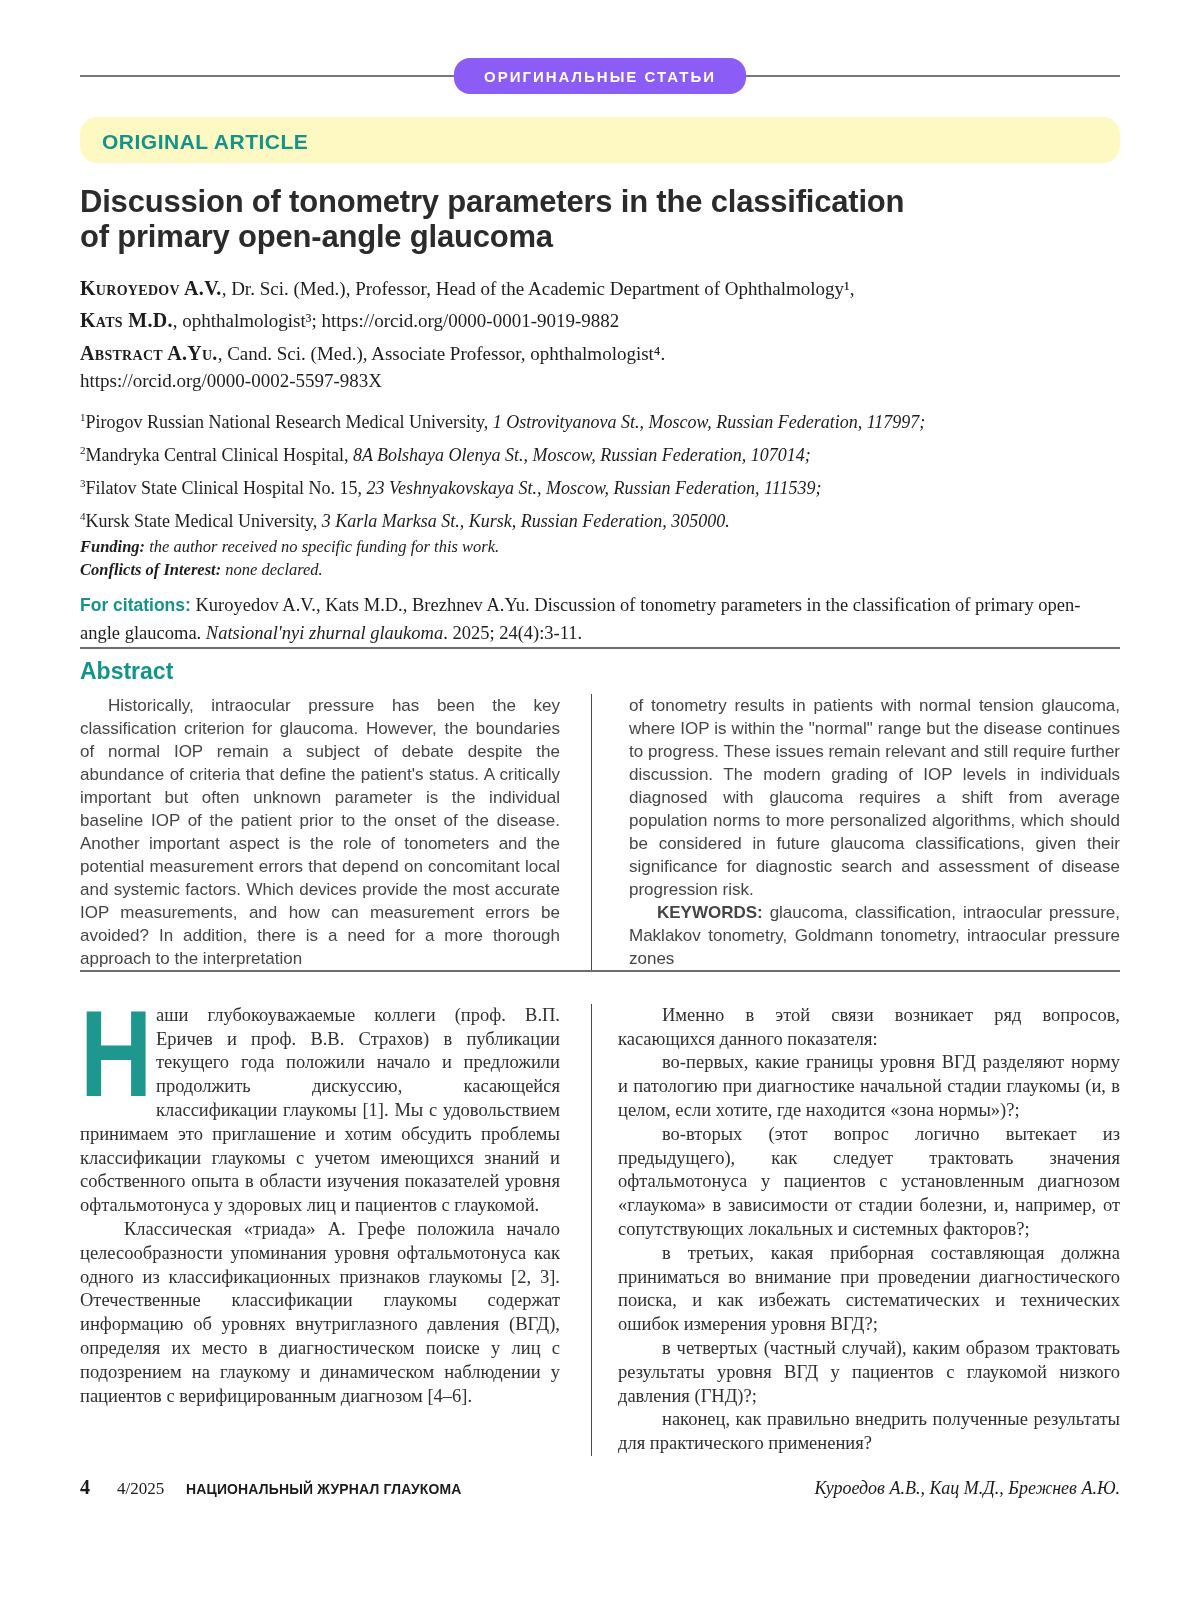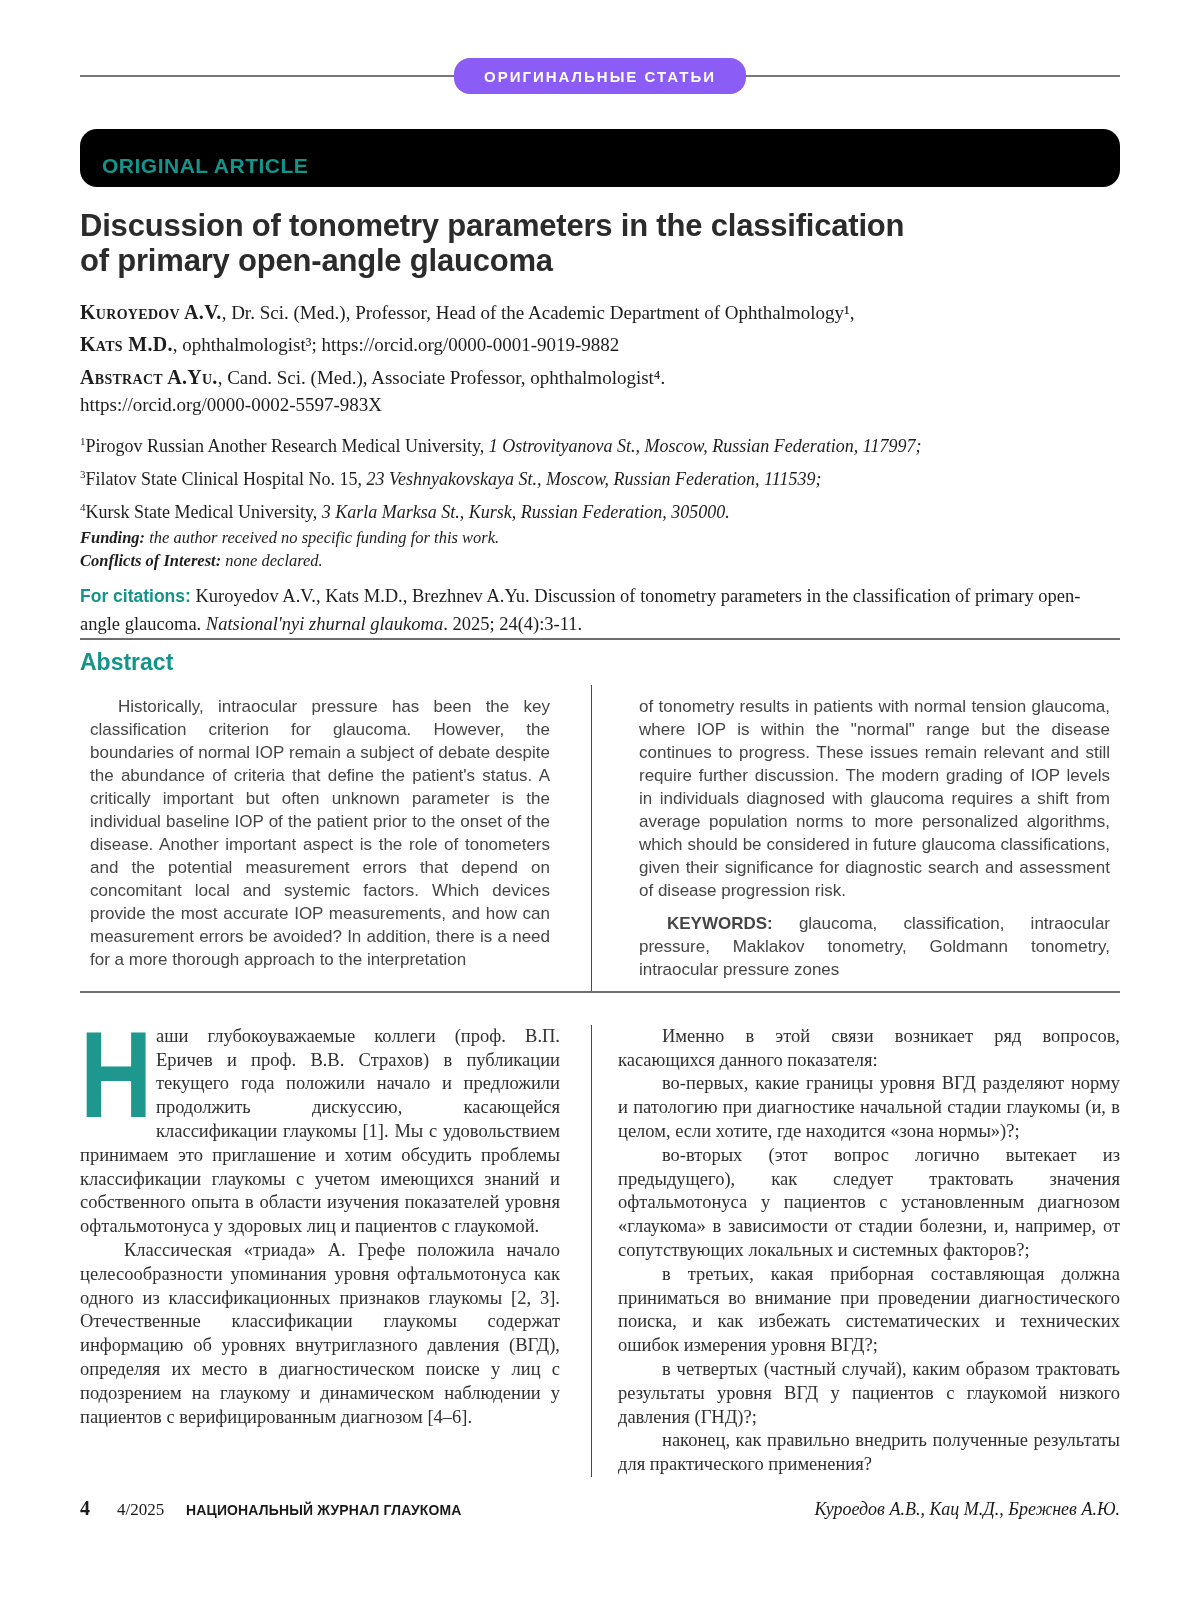--- a/index.html
+++ b/index.html
@@ -18,22 +18,22 @@
   .banner-pill {
     position: absolute; top: -19px; left: 50%; transform: translateX(-50%);
     background: #8b5cf6; color: #fff;
     font: 700 15px/1 "Liberation Sans", sans-serif;
     letter-spacing: 2px; padding: 11px 30px 10px; border-radius: 16px;
     white-space: nowrap;
   }
 
   
   .section-box {
-    margin-top: 52px; background: #000000; border-radius: 17px;
-    padding: 25px 22px 10px;
+    margin-top: 40px; background: #fef9c3; border-radius: 17px;
+    padding: 13px 22px 10px;
   }
   .section-box span {
     color: #13948B; font: 700 21px/1.1 "Liberation Sans", sans-serif;
     letter-spacing: 0.5px;
   }
 
   
   .article-title {
     margin-top: 21px; color: #2b2b2b;
     font: 700 31px/35px "Liberation Sans", sans-serif;
@@ -63,21 +63,21 @@
   hr.rule { border: none; border-top: 2px solid #6e6e6e; margin: 0; }
   .rule-1 { margin-top: 14px; }
   .rule-2 { margin-top: 20px; }
 
   
   .abstract-heading { margin-top: 9px; color: #13948B; font: 700 23px/26px "Liberation Sans", sans-serif; }
   .abs-cols { display: flex; margin-top: 10px; }
   .abs-col { font: 400 17px/23px "Liberation Sans", sans-serif; color: #454545; text-align: justify; }
   .abs-col-left  { width: 511px; padding-right: 31px; }
   .abs-col-right { flex: 1; border-left: 1.5px solid #4a4a4a; padding-left: 37px; }
-  .abs-col p { margin: 10px; }
+  .abs-col p { margin: 0; }
   .abs-indent { text-indent: 28px; }
   .kw-label { font-weight: 700; }
 
   
   .main-cols { display: flex; margin-top: 32px; }
   .main-col { font-family: "Liberation Serif", serif; font-size: 18.5px; line-height: 23.8px; color: #303030; text-align: justify; }
   .main-col-left  { width: 511px; padding-right: 31px; }
   .main-col-right { flex: 1; border-left: 1.5px solid #4a4a4a; padding-left: 26px; }
   .main-col p { margin: 0; text-indent: 44px; }
   .main-col p.p-dropcap { text-indent: 0; }
@@ -126,21 +126,22 @@
     <div class="author">
       <span class="author-name">Kats M.D.</span><span>, ophthalmologist³; https://orcid.org/0000-0001-9019-9882</span>
     </div>
     <div class="author">
       <span class="author-name">Abstract A.Yu.</span><span>, Cand. Sci. (Med.), Associate Professor, ophthalmologist⁴.</span>
       <div>https://orcid.org/0000-0002-5597-983X</div>
     </div>
   </div>
 
   <div class="affiliations">
-    <div class="affil"><sup>1</sup><span>Pirogov Russian Another Research Medical University, </span><span class="affil-address">1 Ostrovityanova St., Moscow, Russian Federation, 117997;</span></div>
+    <div class="affil"><sup>1</sup><span>Pirogov Russian National Research Medical University, </span><span class="affil-address">1 Ostrovityanova St., Moscow, Russian Federation, 117997;</span></div>
+    <div class="affil"><sup>2</sup><span>Mandryka Central Clinical Hospital, </span><span class="affil-address">8A Bolshaya Olenya St., Moscow, Russian Federation, 107014;</span></div>
     <div class="affil"><sup>3</sup><span>Filatov State Clinical Hospital No. 15, </span><span class="affil-address">23 Veshnyakovskaya St., Moscow, Russian Federation, 111539;</span></div>
     <div class="affil"><sup>4</sup><span>Kursk State Medical University, </span><span class="affil-address">3 Karla Marksa St., Kursk, Russian Federation, 305000.</span></div>
   </div>
 
   <div class="funding-block">
     <div class="fc-line"><span class="fc-label">Funding:</span><span> the author received no specific funding for this work.</span></div>
     <div class="fc-line"><span class="fc-label">Conflicts of Interest:</span><span> none declared.</span></div>
   </div>
 
   <div class="citation">

